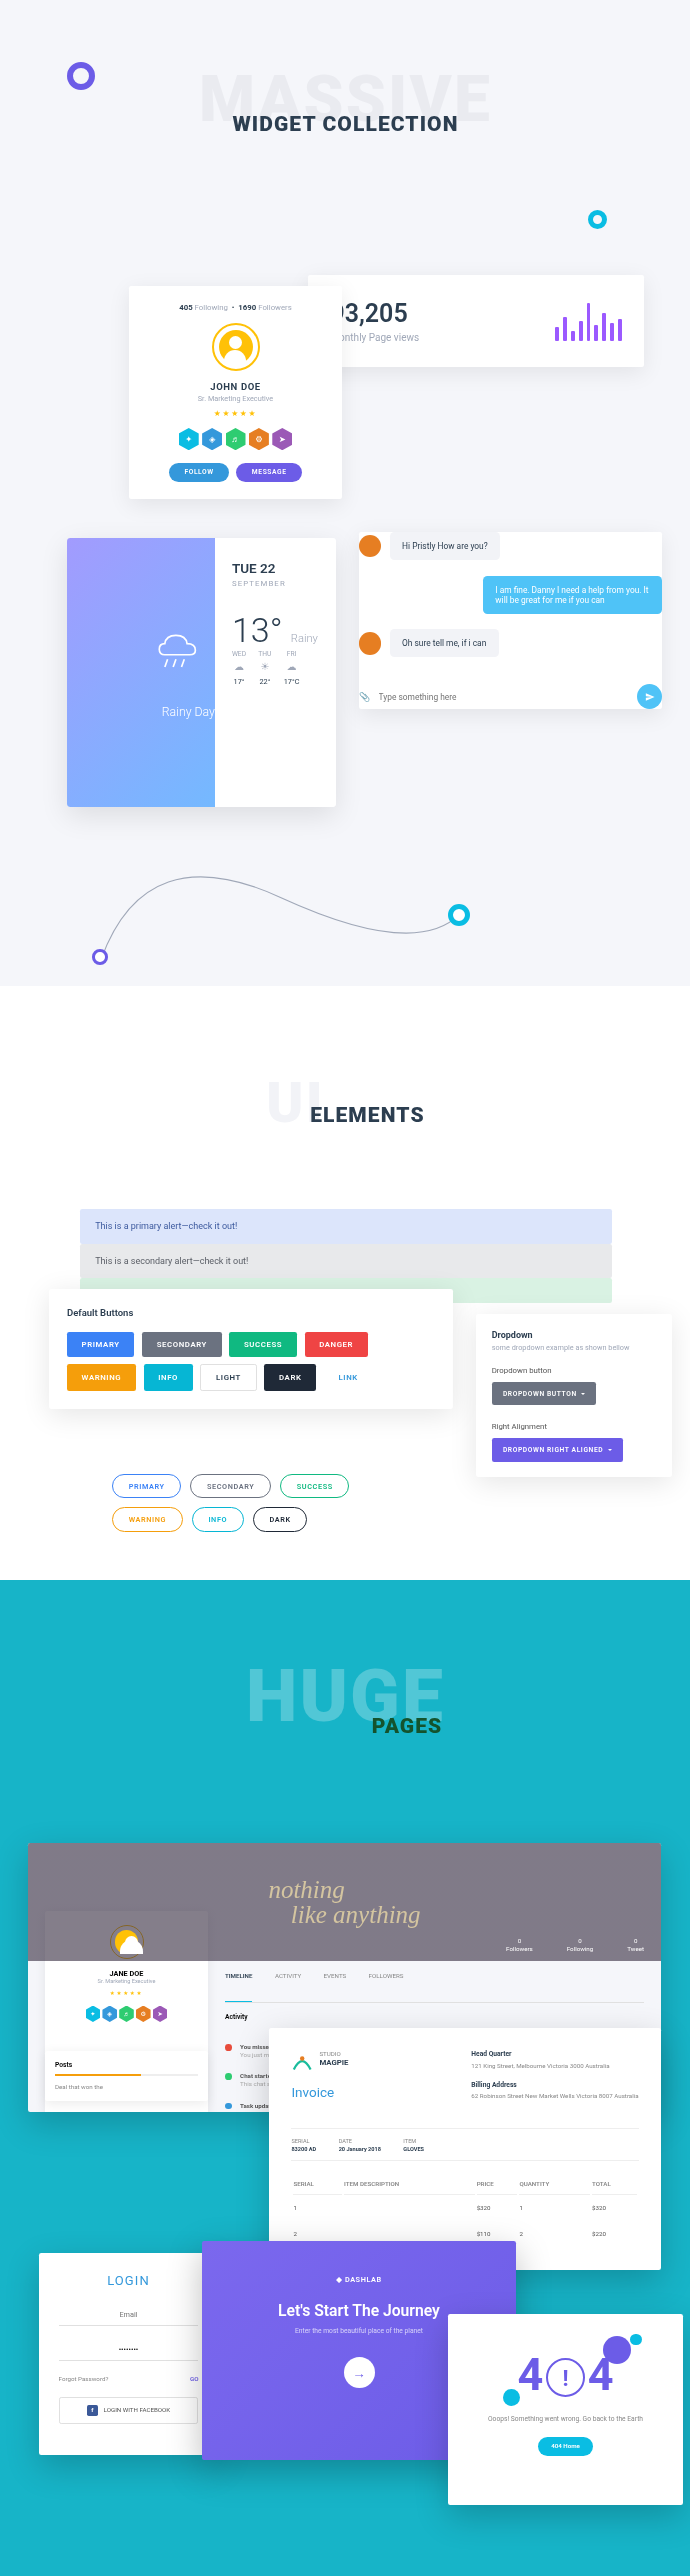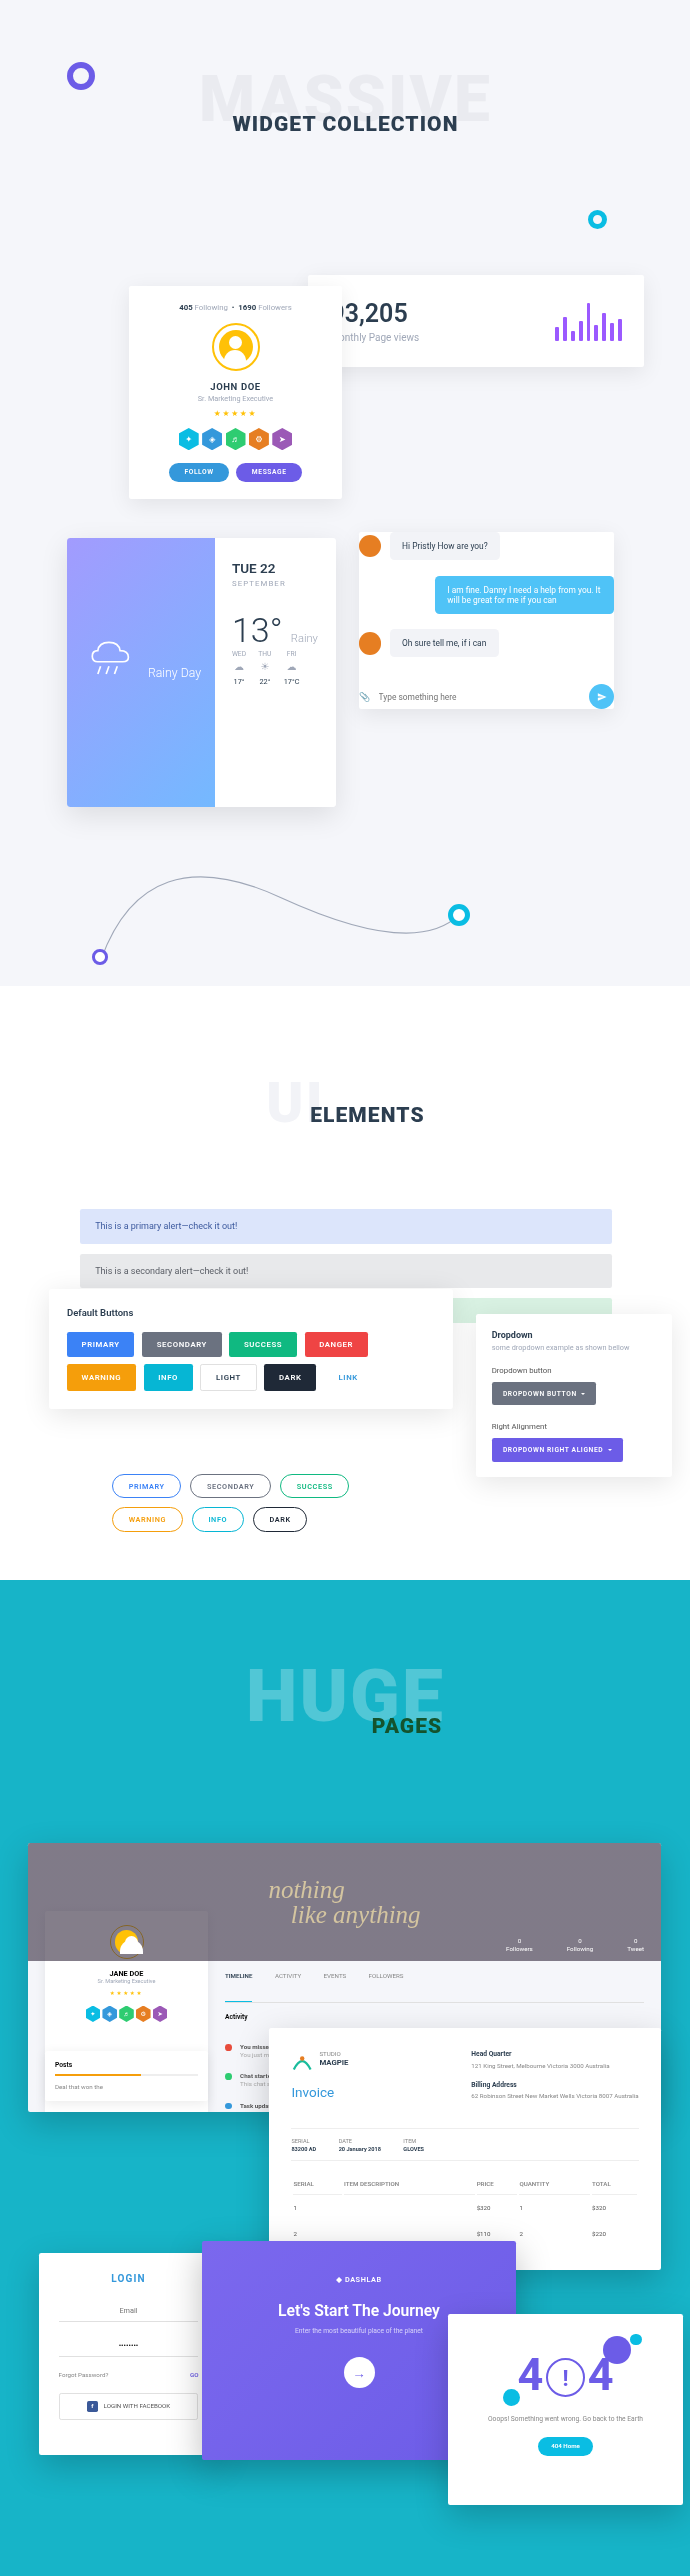--- a/index.html
+++ b/index.html
@@ -34,51 +34,51 @@
 .pname{font-size:9.5px;font-weight:700;color:#2c3e50;letter-spacing:0.6px}
 .ptitle{font-size:7.3px;color:#a0a8b8;margin-top:2.2px}
 .stars{color:#ffc107;font-size:7.8px;margin:5.6px 0 10px;letter-spacing:1.7px}
 .hexrow{display:flex;justify-content:center;gap:3.4px;margin-bottom:12.3px}
 .hex{width:20px;height:22.4px;clip-path:polygon(50% 0,100% 25%,100% 75%,50% 100%,0 75%,0 25%);display:flex;align-items:center;justify-content:center;color:#fff;font-size:8.4px}
 .btn-row{display:flex;gap:6.7px;justify-content:center}
 .pill-btn{padding:5.6px 15.7px;border-radius:11.2px;font-size:6.7px;font-weight:600;letter-spacing:0.6px;border:none;color:#fff;cursor:pointer}
 
 
 .weather{position:absolute;top:538px;left:67px;width:269px;height:269px;display:flex;box-shadow:0 8.4px 28px rgba(0,0,0,0.1);border-radius:3.4px;overflow:hidden}
-.wleft{width:55%;background:linear-gradient(135deg,#a29bfe 0%,#74b9ff 100%);display:flex;flex-direction:row;align-items:center;justify-content:center;color:#fff}
+.wleft{width:55%;background:linear-gradient(135deg,#a29bfe 0%,#74b9ff 100%);display:flex;flex-direction:column;align-items:flex-end;justify-content:center;color:#fff}
 .cloud-svg{margin-bottom:28px}
 .wlabel{font-size:12.3px;font-weight:300}
 .wright{width:45%;background:#fff;padding:22.4px 17px}
 .wdate{font-size:13.5px;font-weight:600;color:#2c3e50}
 .wmonth{font-size:7.8px;color:#a0a8b8;letter-spacing:1.1px;margin-top:2.2px}
 .wtemp{font-size:34px;font-weight:300;color:#2c3e50;margin-top:22.4px}
 .wdays{display:flex;gap:12.3px}
 .wday{text-align:center;font-size:6.7px;color:#a0a8b8}
 .wday-t{font-size:7.3px;color:#2c3e50;margin-top:4.5px}
 
 
-.chat{position:absolute;top:532px;left:359px;width:255px;background:#fff;box-shadow:0 5.6px 22.4px rgba(0,0,0,0.08);border-radius:2.2px;}
+.chat{position:absolute;top:532px;left:359px;width:303px;background:#fff;box-shadow:0 5.6px 22.4px rgba(0,0,0,0.08);border-radius:2.2px;}
 .msg-row{display:flex;align-items:center;gap:8.4px;margin-bottom:15.7px}
 .msg-row.right{justify-content:flex-end}
 .msg-av{width:22.4px;height:22.4px;border-radius:50%;flex-shrink:0}
 .bubble{padding:9px 12.3px;border-radius:4.5px;font-size:8.4px;max-width:179px}
 .bubble.gray{background:#f2f3f7;color:#2c3e50}
 .bubble.blue{background:#4fc3f7;color:#fff}
 .chat-input{display:flex;align-items:center;gap:8.4px;margin-top:17px;padding-top:10px}
 .ci-field{flex:1;border:none;font-size:8.4px;color:#a0a8b8;outline:none}
 .send-btn{width:25px;height:25px;border-radius:50%;background:#4fc3f7;border:none;color:#fff;display:flex;align-items:center;justify-content:center;cursor:pointer}
 
 
 .curve{position:absolute;top:830px;left:90px;width:381px;height:146px;z-index:1}
 
 
 .s2{background:#fff;padding:84px 0 112px}
 .s2 .big-title{color:#f2f3f7;font-size:56px}
 .alerts{margin:73px auto 0;width:532px}
-.alert{padding:12.3px 15.7px;border-radius:2.2px;font-size:9px;margin-bottom:10px}
+.alert{padding:12.3px 15.7px;border-radius:2.2px;font-size:9px;}
 .alert.primary{background:#dce5fb;color:#3d5a9e}
 .alert.secondary{background:#e8e9eb;color:#5a5e66}
 .alert.success{background:#d9f2e3;color:#2e7d53;height:23.5px}
 
 .btn-card{position:absolute;top:303px;left:49px;width:404px;background:#fff;box-shadow:0 5.6px 28px rgba(0,0,0,0.1);border-radius:2.2px;padding:18px}
 .bc-title{font-size:9.5px;font-weight:600;color:#2c3e50;margin-bottom:14px}
 .btn-grid{display:flex;flex-wrap:wrap;gap:7.8px}
 .ui-btn{padding:7.8px 14.6px;border-radius:2.2px;font-size:7.8px;font-weight:600;letter-spacing:0.6px;border:none;color:#fff;cursor:pointer}
 .ui-btn.light{background:#fff;color:#2c3e50;border:0.6px solid #e0e0e0}
 .ui-btn.link{background:transparent;color:#3498db}
@@ -119,21 +119,21 @@
 .inv-addr{font-size:6.2px;color:#888;text-align:left}
 .inv-addr strong{color:#2c3e50;font-size:6.7px;display:block;margin-bottom:3.4px}
 .inv-title{font-size:13.5px;color:#3498db;margin:11.2px 0}
 .inv-meta{display:flex;gap:22.4px;font-size:5.6px;color:#888;padding:8.4px 0;border-top:0.6px solid #eee;border-bottom:0.6px solid #eee}
 .inv-meta div strong{display:block;color:#2c3e50;margin-top:2.2px}
 .inv-table{width:100%;margin-top:11.2px;font-size:6.2px}
 .inv-table th{text-align:left;color:#888;font-weight:600;padding:5.6px 0;border-bottom:0.6px solid #eee}
 .inv-table td{padding:7.8px 0;color:#555}
 
 .page3{position:absolute;top:673px;left:39px;width:179px;height:202px;background:#fff;box-shadow:0 11.2px 34px rgba(0,0,0,0.2);border-radius:2.2px;padding:19.6px;text-align:center}
-.p3-title{font-size:10px;color:#3498db;font-weight:700;letter-spacing:1.1px;margin-bottom:17px}
+.p3-title{font-size:13px;color:#3498db;font-weight:400;letter-spacing:1.1px;margin-bottom:17px}
 .p3-input{width:100%;border:none;border-bottom:0.6px solid #e0e0e0;padding:5.6px 0;margin-bottom:14px;font-size:7.3px;text-align:center;outline:none}
 .p3-row{display:flex;justify-content:space-between;font-size:6.2px;color:#888;margin-bottom:14px}
 .p3-fb{width:100%;padding:6.7px;background:#fff;border:0.6px solid #e0e0e0;color:#555;border-radius:2.2px;font-size:6.2px;margin-top:6.7px;cursor:pointer;display:flex;align-items:center;gap:5.6px;justify-content:center}
 
 .page4{position:absolute;top:661px;left:202px;width:314px;height:219px;background:linear-gradient(135deg,#7b68ee 0%,#6c5ce7 100%);box-shadow:0 11.2px 34px rgba(0,0,0,0.25);border-radius:2.2px;padding:34px;text-align:center;color:#fff}
 .p4-brand{font-size:7.3px;font-weight:600;letter-spacing:0.6px;margin-bottom:17px}
 .p4-title{font-size:15.7px;font-weight:600;margin-bottom:6.7px}
 .p4-sub{font-size:6.7px;opacity:0.7;margin-bottom:22.4px}
 .p4-circle{width:31px;height:31px;border-radius:50%;background:#fff;color:#6c5ce7;display:flex;align-items:center;justify-content:center;font-size:13.5px;margin:0 auto;cursor:pointer}
 

